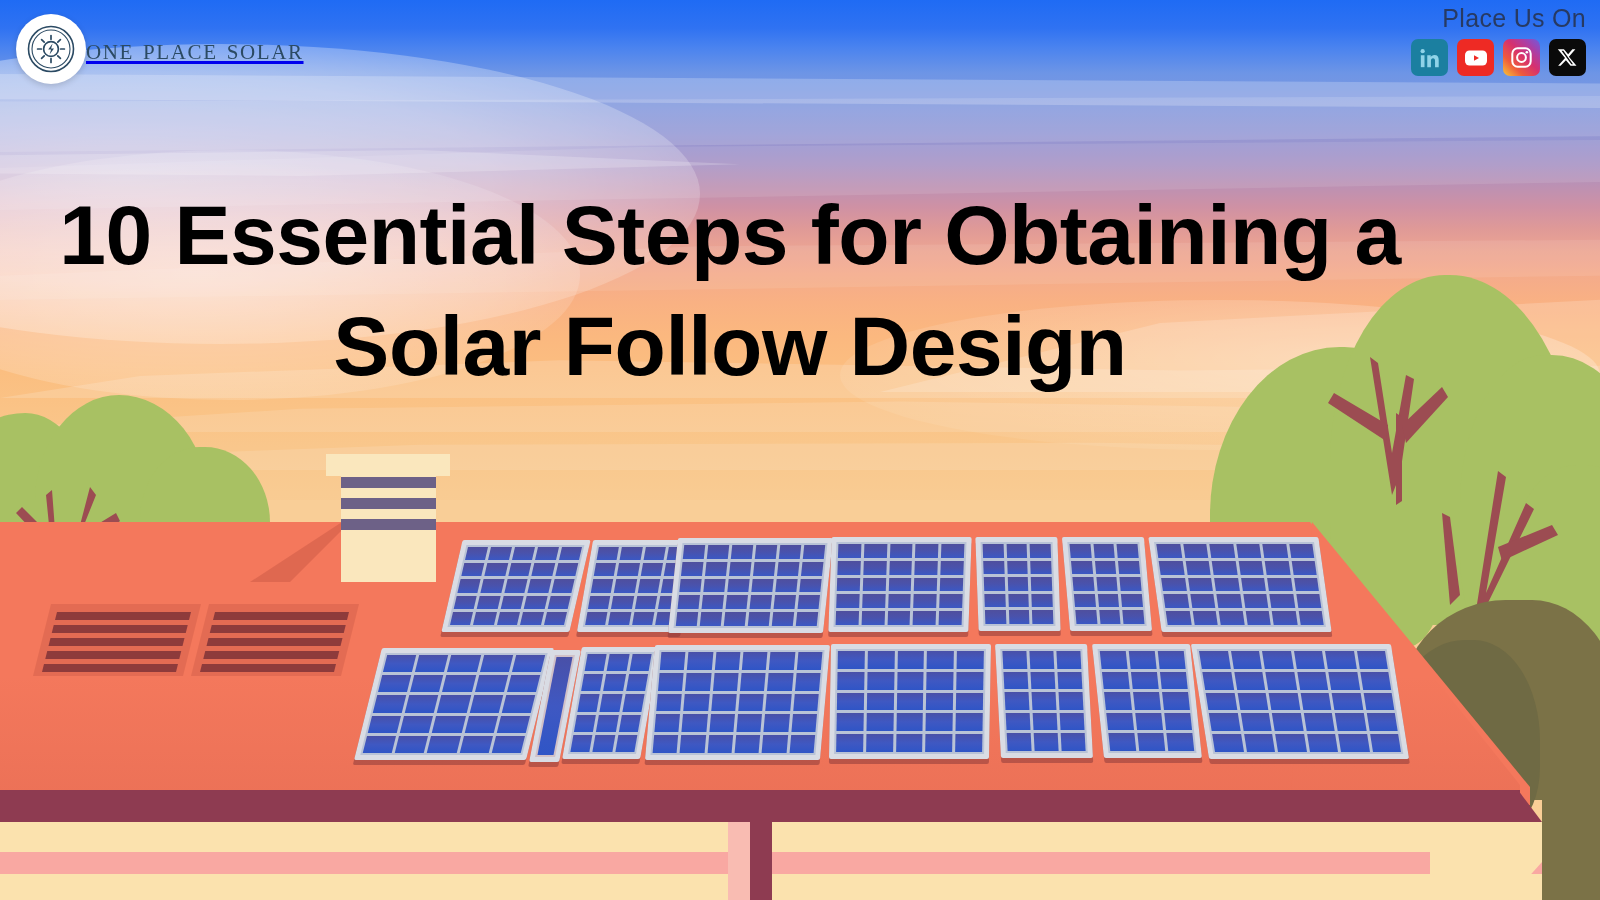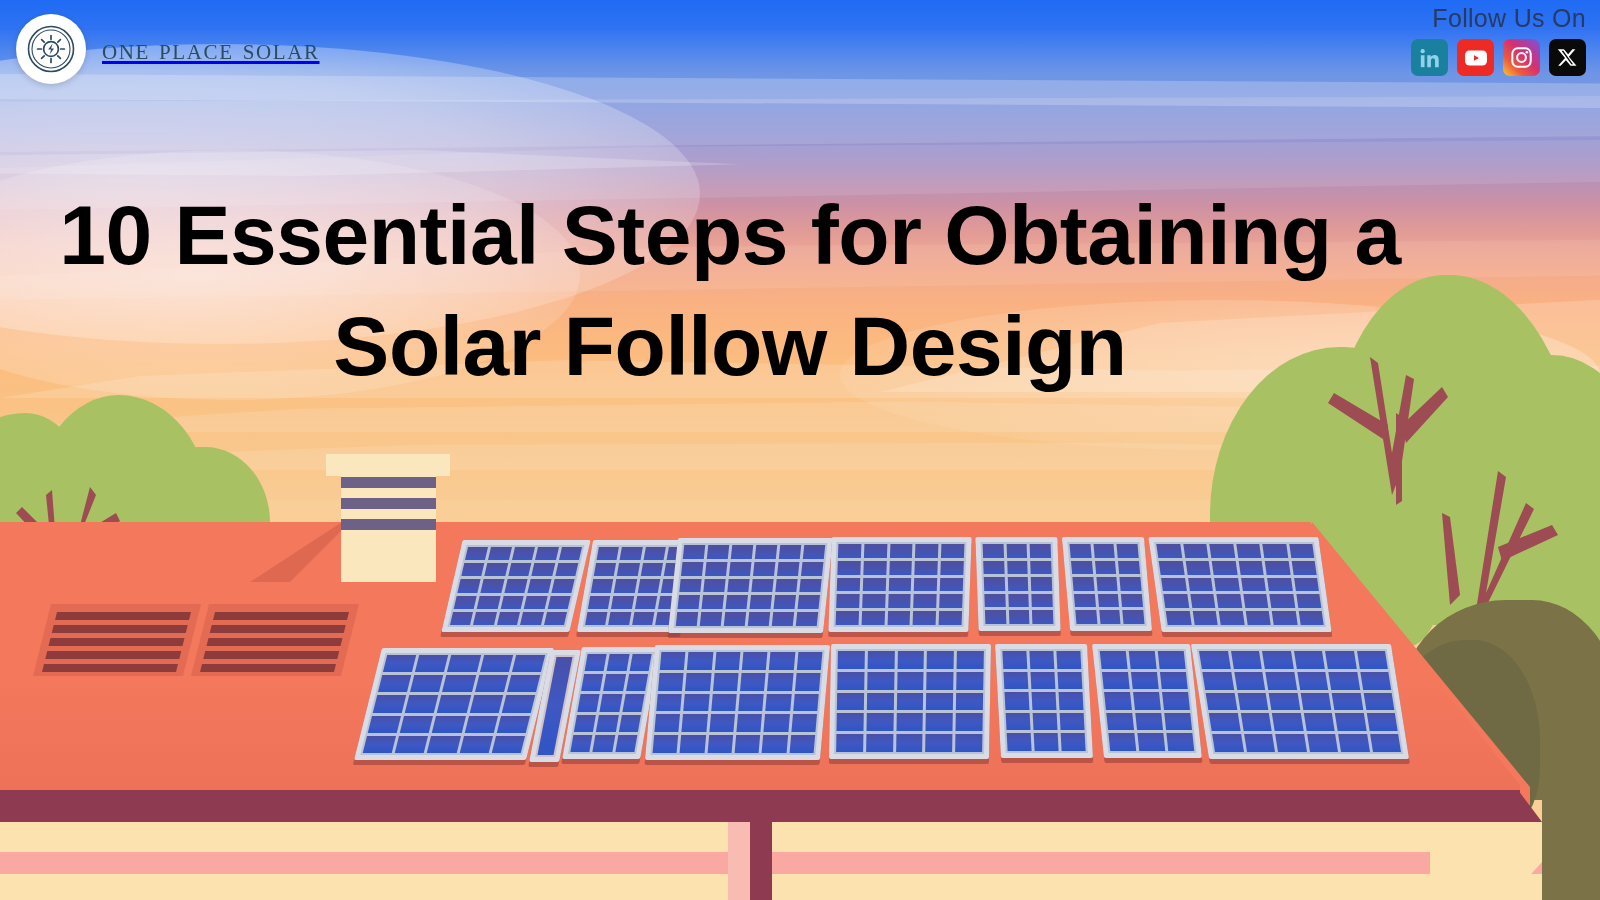--- a/index.html
+++ b/index.html
@@ -77,21 +77,21 @@
     position:absolute;right:0;top:300px;width:760px;height:150px;
     background:radial-gradient(ellipse at 70% 40%,
       rgba(255,255,255,.34) 0%,
       rgba(255,255,255,.14) 55%,
       rgba(255,255,255,0) 100%);
     border-radius:50%;
   }
 
   
   .topbar{position:absolute;left:0;top:0;width:1600px;height:100px;z-index:40;}
-  .brand{position:absolute;left:16px;top:14px;display:flex;align-items:center;gap:16px;text-decoration:underline;}
+  .brand{position:absolute;left:16px;top:14px;display:flex;align-items:center;text-decoration:underline;}
   .logo-badge{
     width:70px;height:70px;border-radius:50%;
     background:#ffffff;box-shadow:0 2px 6px rgba(0,0,0,.16);
     display:flex;align-items:center;justify-content:center;
   }
   .brand-name{
     font-size:30px;letter-spacing:1.6px;color:#2b4a63;
     font-family:"Liberation Serif", serif;font-weight:400;
     font-variant:small-caps;text-transform:lowercase;
   }
@@ -685,21 +685,21 @@
             <line x1="31.8" y1="31.8" x2="34.4" y2="34.4"></line>
             <line x1="34.4" y1="15.6" x2="31.8" y2="18.2"></line>
             <line x1="18.2" y1="31.8" x2="15.6" y2="34.4"></line>
           </g>
         </svg>
       </span>
       <span class="brand-name">One Place Solar</span>
     </a>
 
     <div class="social">
-      <div class="follow-label">Follow Us On</div>
+      <div class="follow-label">Place Us On</div>
       <div class="social-row">
 
         <a class="sicon linkedin" href="#">
           <svg width="22" height="22" viewBox="0 0 24 24" aria-hidden="true">
             <rect x="2" y="9" width="4" height="13" fill="#8fd3e8"></rect>
             <circle cx="4" cy="4.5" r="2.3" fill="#8fd3e8"></circle>
             <path d="M9 9h3.8v1.9c.6-1.1 2-2.2 4-2.2 3.4 0 4.7 2.1 4.7 5.6V22h-4v-6.9c0-1.8-.7-2.9-2.2-2.9-1.4 0-2.3 1-2.3 2.9V22H9z" fill="#8fd3e8"></path>
           </svg>
         </a>
 

